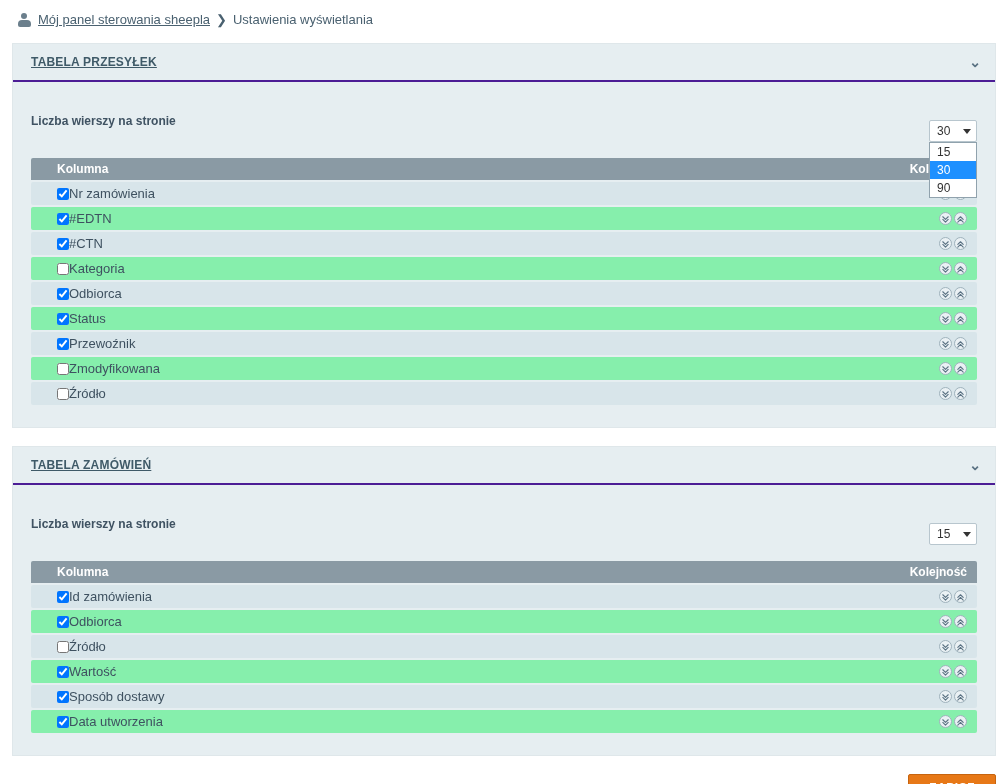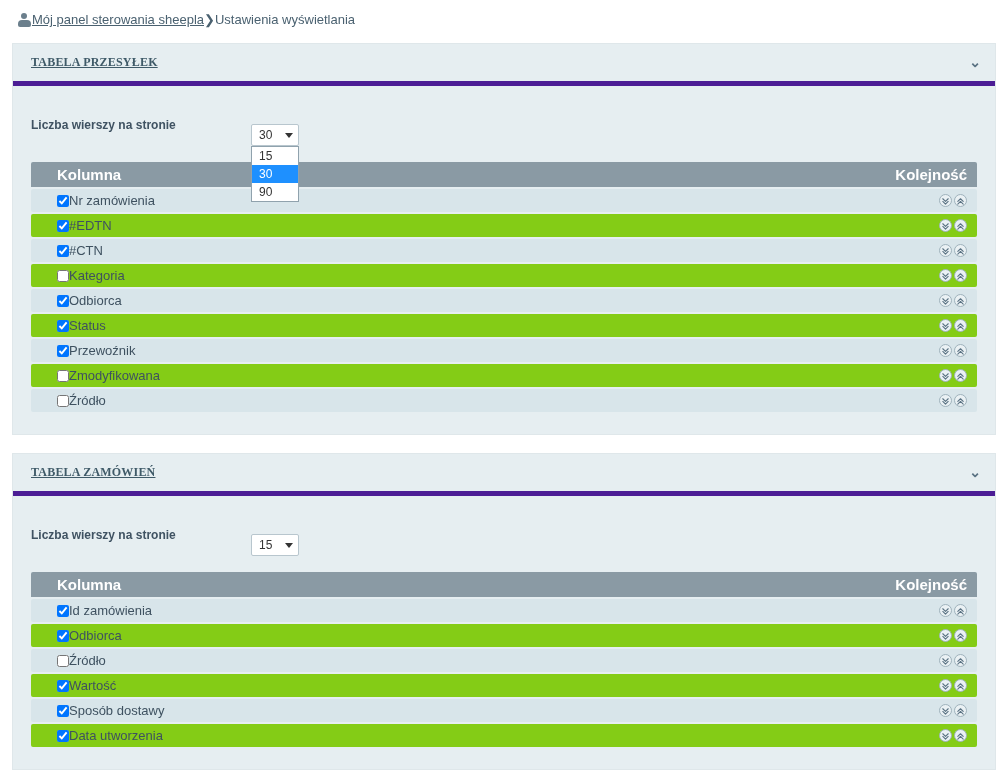--- a/index.html
+++ b/index.html
@@ -6,20 +6,21 @@
   body {
     font-family: Tahoma, Arial, sans-serif;
     font-size: 12px;
     background: #ffffff;
     color: #555;
     padding: 8px 12px;
   }
   .breadcrumb {
     display: flex;
     align-items: center;
+    gap: 6px;
     padding: 4px 6px 6px 6px;
     margin-bottom: 10px;
     font-size: 13px;
     color: #4a6170;
   }
   .breadcrumb a { color: #4a6170; text-decoration: underline; }
   .breadcrumb .sep { color: #4a6170; font-size: 13px; }
   .user-ic {
     width: 14px; height: 14px;
     display: inline-block;
@@ -42,45 +43,45 @@
   .panel {
     background: #e6eef1;
     border: 1px solid #dfe7ea;
     margin-bottom: 18px;
   }
   .panel-header {
     display: flex;
     justify-content: space-between;
     align-items: center;
     padding: 10px 14px 10px 18px;
-    border-bottom: 5px solid #4c1d95;
+    border-bottom: 2px solid #4c1d95;
     background: #e6eef1;
-    font-family: Liberation Serif, serif;
   }
   .panel-title {
     color: #3f5a68;
     font-weight: bold;
     font-size: 12px;
     text-decoration: underline;
     letter-spacing: 0.2px;
   }
   .chevron {
     color: #5a7283;
     font-size: 14px;
     font-weight: bold;
     cursor: pointer;
   }
 
   .panel-body { padding: 18px 18px 22px 18px; }
 
   .rows-line {
     display: flex;
     align-items: center;
-    gap: 20px;
+    gap: 32px;
     margin-bottom: 16px;
+    justify-content: space-between;
   }
   .rows-label {
     color: #3f5262;
     font-weight: bold;
     font-size: 12px;
     width: 200px;
   }
   .select-wrap {
     position: relative;
     margin-top: 20px;
@@ -124,30 +125,30 @@
     color: #fff;
   }
 
   .col-headers {
     display: flex;
     justify-content: space-between;
     align-items: center;
     background: #8a9aa4;
     color: #fff;
     font-weight: bold;
-    font-size: 15px;
+    font-size: 12px;
     padding: 4px 10px 4px 26px;
     border-radius: 2px 2px 0 0;
   }
   .col-row {
     display: flex;
     align-items: center;
     justify-content: space-between;
     padding: 4px 10px 4px 26px;
-    background: #84cc16;
+    background: #86efac;
     margin-top: 2px;
     border-radius: 2px;
   }
   .col-row:nth-child(odd) { background: #d8e5ea; }
   .col-left {
     display: flex;
     align-items: center;
     gap: 0;
   }
   .col-left input[type=checkbox] {

